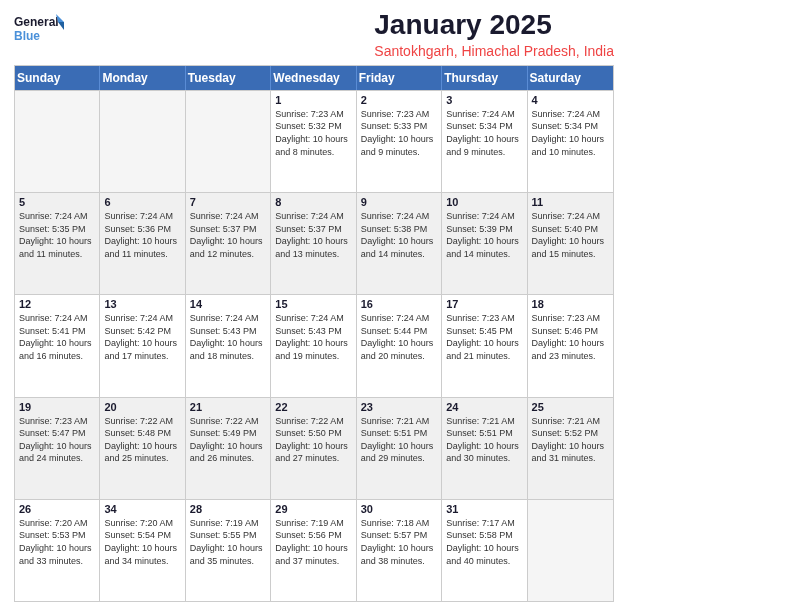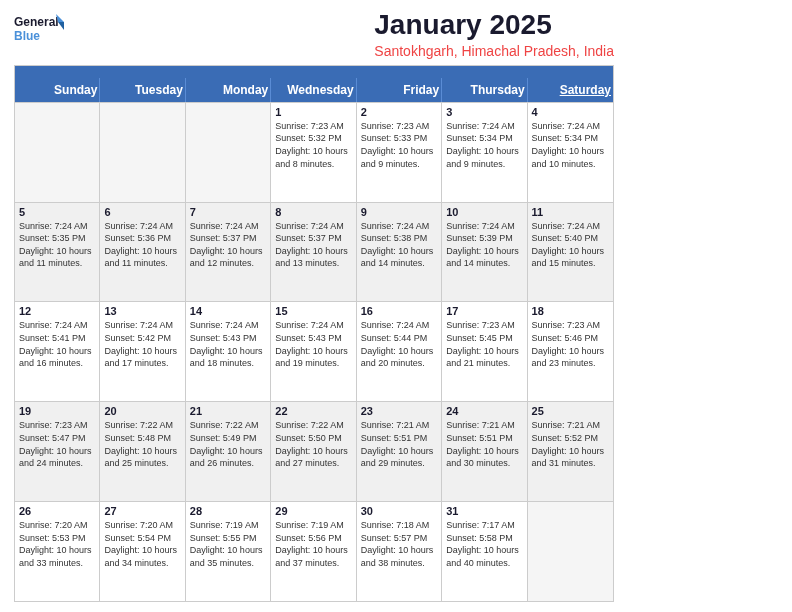--- a/index.html
+++ b/index.html
@@ -50,28 +50,26 @@
     }
     .cal-header {
       display: grid;
       grid-template-columns: repeat(7, 1fr);
       background: #3a6cb5;
     }
     .cal-header-cell {
       color: #fff;
       font-size: 12px;
       font-weight: bold;
-      text-align: right;
+      text-align: left;
       padding: 5px 2px;
       border-right: 1px solid #5a8cd5;
-      margin-top: 12px;
     }
     .cal-header-cell:last-child {
       border-right: none;
-      text-decoration: underline;
     }
     .cal-body {
       flex: 1;
       display: flex;
       flex-direction: column;
     }
     .cal-row {
       display: grid;
       grid-template-columns: repeat(7, 1fr);
       flex: 1;
@@ -121,22 +119,22 @@
 </div>
     <div class="header-right">
       <div class="month-title">January 2025</div>
       <div class="location-title">Santokhgarh, Himachal Pradesh, India</div>
     </div>
   </div>
 
   <div class="calendar">
     <div class="cal-header">
     <div class="cal-header-cell">Sunday</div>
+        <div class="cal-header-cell">Monday</div>
         <div class="cal-header-cell">Tuesday</div>
-        <div class="cal-header-cell">Monday</div>
         <div class="cal-header-cell">Wednesday</div>
         <div class="cal-header-cell">Friday</div>
         <div class="cal-header-cell">Thursday</div>
         <div class="cal-header-cell">Saturday</div>
       </div>
     <div class="cal-body">
     <div class="cal-row">
           <div class="cal-cell empty"></div>
           <div class="cal-cell empty"></div>
           <div class="cal-cell empty"></div>
@@ -246,21 +244,21 @@
         <div class="day-num">25</div>
         <div class="cell-text">Sunrise: 7:21 AM<br>Sunset: 5:52 PM<br>Daylight: 10 hours<br>and 31 minutes.</div>
       </div>
         </div>
         <div class="cal-row">
           <div class="cal-cell">
         <div class="day-num">26</div>
         <div class="cell-text">Sunrise: 7:20 AM<br>Sunset: 5:53 PM<br>Daylight: 10 hours<br>and 33 minutes.</div>
       </div>
           <div class="cal-cell">
-        <div class="day-num">27</div>
+        <div class="day-num">34</div>
         <div class="cell-text">Sunrise: 7:20 AM<br>Sunset: 5:54 PM<br>Daylight: 10 hours<br>and 34 minutes.</div>
       </div>
           <div class="cal-cell">
         <div class="day-num">28</div>
         <div class="cell-text">Sunrise: 7:19 AM<br>Sunset: 5:55 PM<br>Daylight: 10 hours<br>and 35 minutes.</div>
       </div>
           <div class="cal-cell">
         <div class="day-num">29</div>
         <div class="cell-text">Sunrise: 7:19 AM<br>Sunset: 5:56 PM<br>Daylight: 10 hours<br>and 37 minutes.</div>
       </div>

